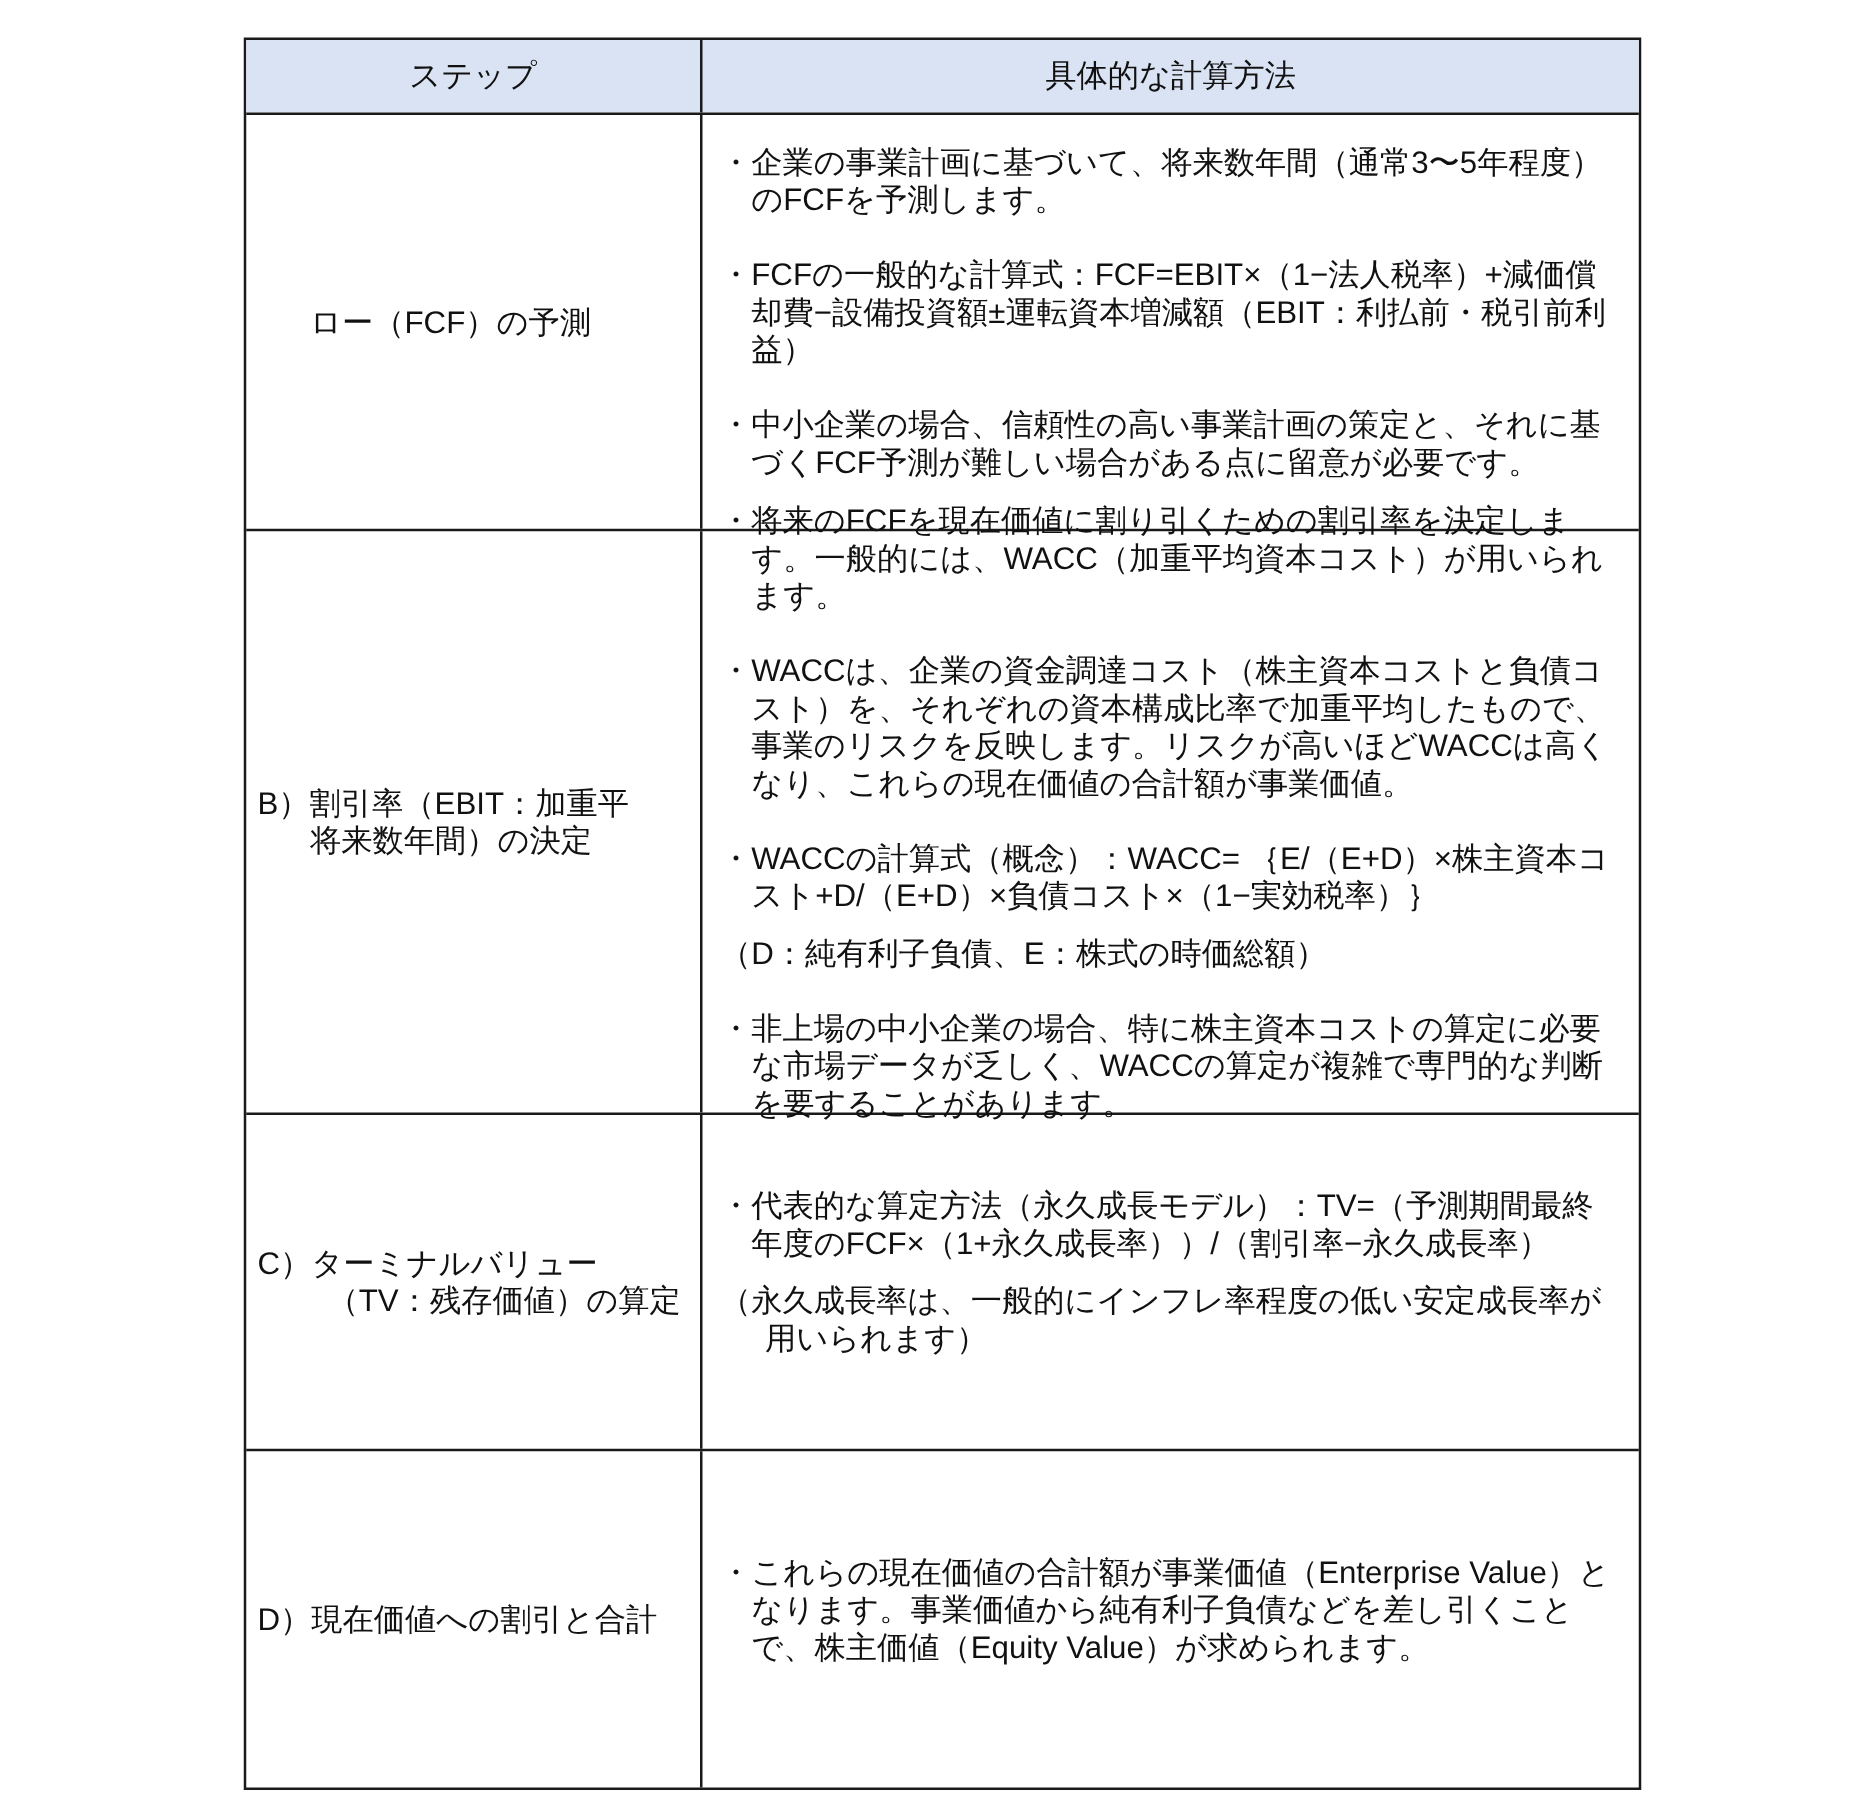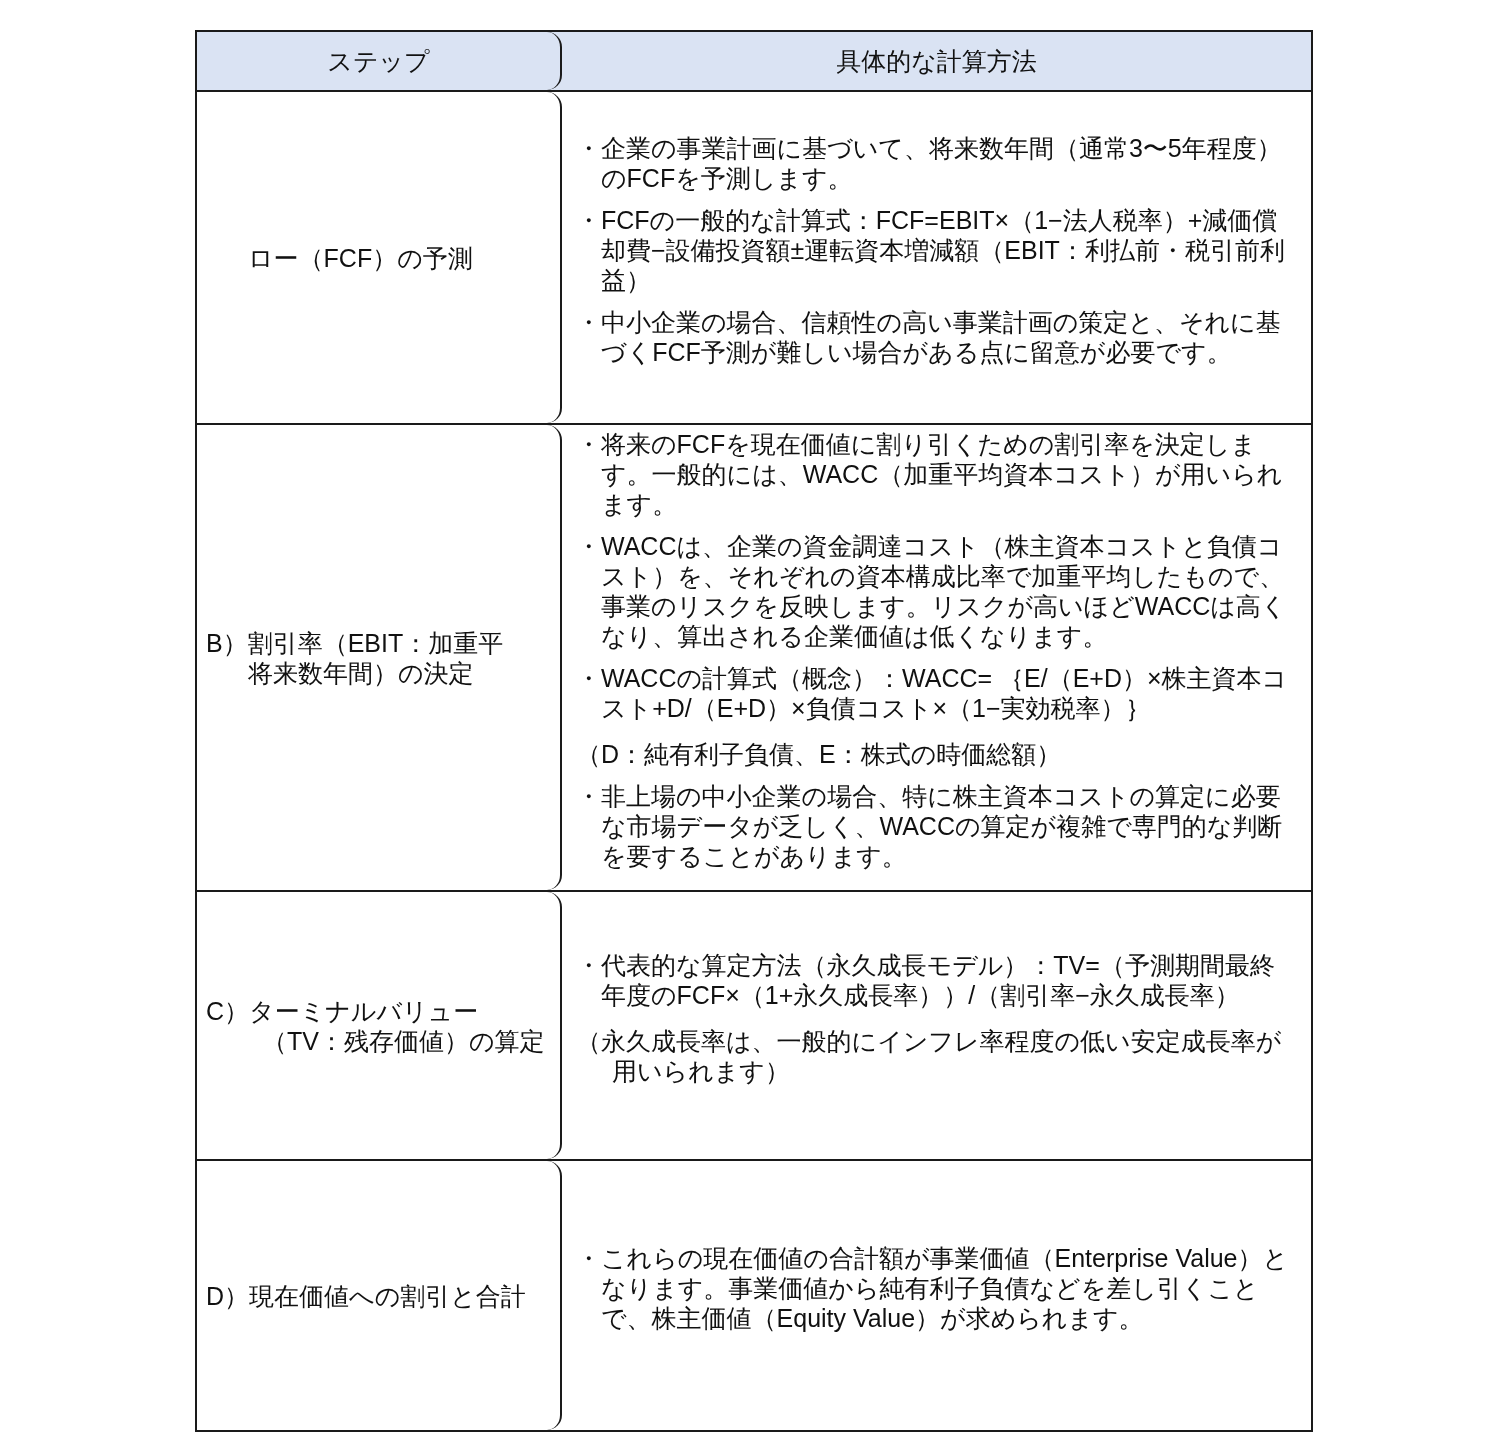--- a/index.html
+++ b/index.html
@@ -23,21 +23,20 @@
   }
   .row{
     display:flex;box-sizing:border-box;border-top:2px solid var(--border);
   }
   .row.header-row{border-top:none;height:58px;background:var(--header-bg);}
   .cell{box-sizing:border-box;}
   .step-cell{
     width:365px;flex:0 0 365px;border-right:2px solid var(--border);
     display:flex;flex-direction:column;justify-content:center;align-items:flex-start;
     padding:0 10px 0 9px;
-    border-radius:15px;
   }
   .desc-cell{
     flex:1 1 auto;display:flex;flex-direction:column;justify-content:center;
     padding:0 15px 16px 14px;
   }
   .header-cell{
     display:flex;align-items:center;justify-content:center;
     padding:0;
   }
   .header-cell.step-cell{justify-content:center;}
@@ -47,21 +46,21 @@
   #rows .row:nth-child(4){height:271px;}
   .step-line{white-space:nowrap;}
   .step-cont{padding-left:42px;}
   #rows .row:nth-child(3) .step-cont{padding-left:56px;}
   .blk{
     text-align:left;
     overflow-wrap:break-word;
   }
   .blk-bullet{padding-left:25px;text-indent:-25px;}
   .blk-note{padding-left:36px;text-indent:-36px;}
-  .blk + .blk-bullet{margin-top:12px;}
+  .blk + .blk-bullet{margin-top:30px;}
   .blk + .blk-note{margin-top:16px;}
 </style>
 </head>
 <body>
 
 <div class="page">
   <div class="table">
     <div class="row header-row">
       <div class="cell step-cell header-cell">ステップ</div>
       <div class="cell desc-cell header-cell">具体的な計算方法</div>
@@ -77,21 +76,21 @@
             <div class="blk blk-bullet">・中小企業の場合、信頼性の高い事業計画の策定と、それに基づくFCF予測が難しい場合がある点に留意が必要です。</div>
           </div>
         </div>
         <div class="row">
           <div class="cell step-cell">
             <div class="step-line">B）割引率（EBIT：加重平</div>
             <div class="step-line step-cont">将来数年間）の決定</div>
           </div>
           <div class="cell desc-cell">
             <div class="blk blk-bullet">・将来のFCFを現在価値に割り引くための割引率を決定します。一般的には、WACC（加重平均資本コスト）が用いられます。</div>
-            <div class="blk blk-bullet">・WACCは、企業の資金調達コスト（株主資本コストと負債コスト）を、それぞれの資本構成比率で加重平均したもので、事業のリスクを反映します。リスクが高いほどWACCは高くなり、算出される企業価値は低くなります。</div>
+            <div class="blk blk-bullet">・WACCは、企業の資金調達コスト（株主資本コストと負債コスト）を、それぞれの資本構成比率で加重平均したもので、事業のリスクを反映します。リスクが高いほどWACCは高くなり、これらの現在価値の合計額が事業価値。</div>
             <div class="blk blk-bullet">・WACCの計算式（概念）：WACC= ｛E/（E+D）×株主資本コスト+D/（E+D）×負債コスト×（1−実効税率）｝</div>
             <div class="blk blk-note">（D：純有利子負債、E：株式の時価総額）</div>
             <div class="blk blk-bullet">・非上場の中小企業の場合、特に株主資本コストの算定に必要な市場データが乏しく、WACCの算定が複雑で専門的な判断を要することがあります。</div>
           </div>
         </div>
         <div class="row">
           <div class="cell step-cell">
             <div class="step-line">C）ターミナルバリュー</div>
             <div class="step-line step-cont">（TV：残存価値）の算定</div>
           </div>

